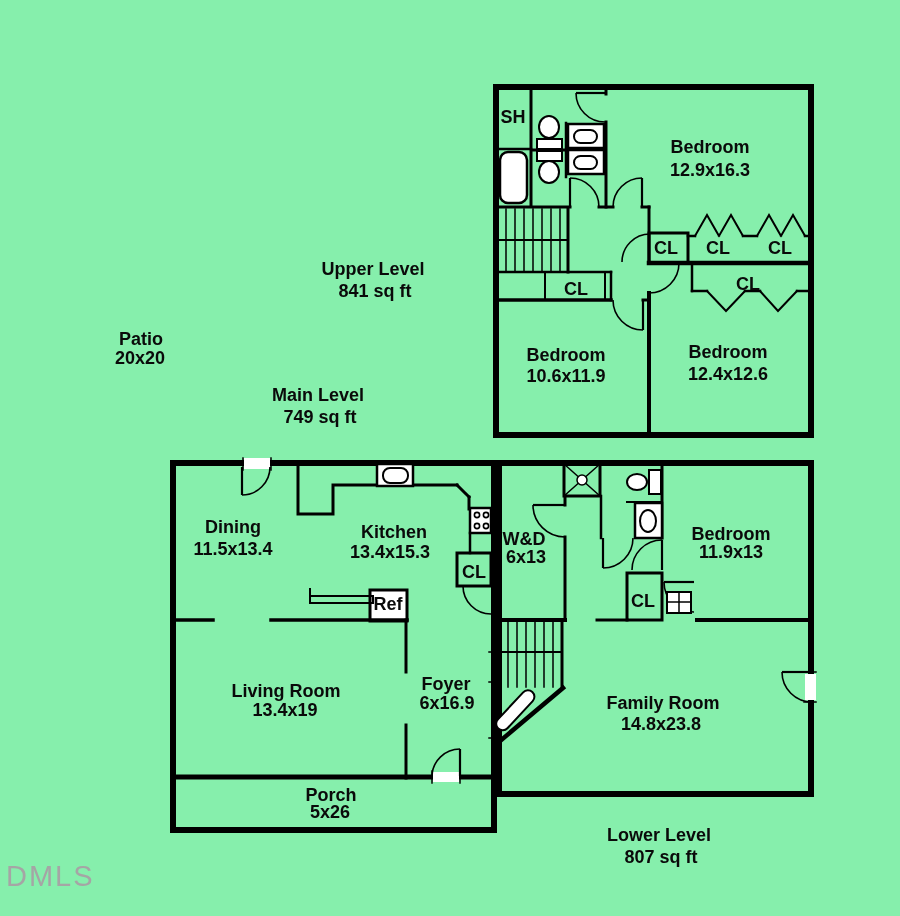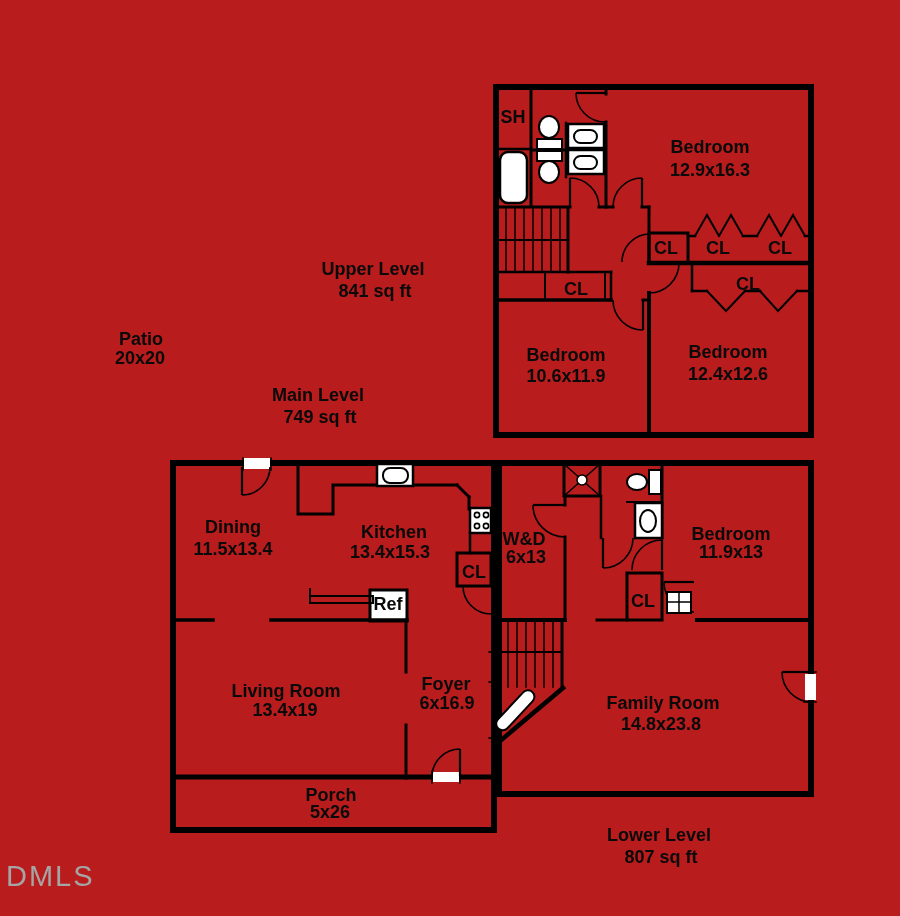--- a/index.html
+++ b/index.html
@@ -1,16 +1,16 @@
 <!DOCTYPE html>
 <html><head>
 <meta charset="utf-8">
 <style>
   html,body{margin:0;padding:0;background:#fff;}
-  .canvas{position:relative;width:900px;height:916px;background:#b91c1c;overflow:hidden;
+  .canvas{position:relative;width:900px;height:916px;background:#86efac;overflow:hidden;
           font-family:"Liberation Sans",sans-serif;}
   svg{display:block;}
   svg text{font-family:"Liberation Sans",sans-serif;font-weight:bold;fill:#0a0a0a;}
   text.room{font-size:18px;text-anchor:middle;}
   text.small{font-size:18px;text-anchor:middle;}
   text.watermark{font-size:29px;font-weight:normal;fill:#a5a5a5;letter-spacing:2px;text-anchor:start;}
   .wall{stroke:#000;fill:none;stroke-linecap:square;}
   .fix{stroke:#000;fill:#fff;}
   .door{stroke:#000;fill:none;stroke-width:1.6;}
   .leaf{stroke:#000;fill:none;stroke-width:2.2;}

